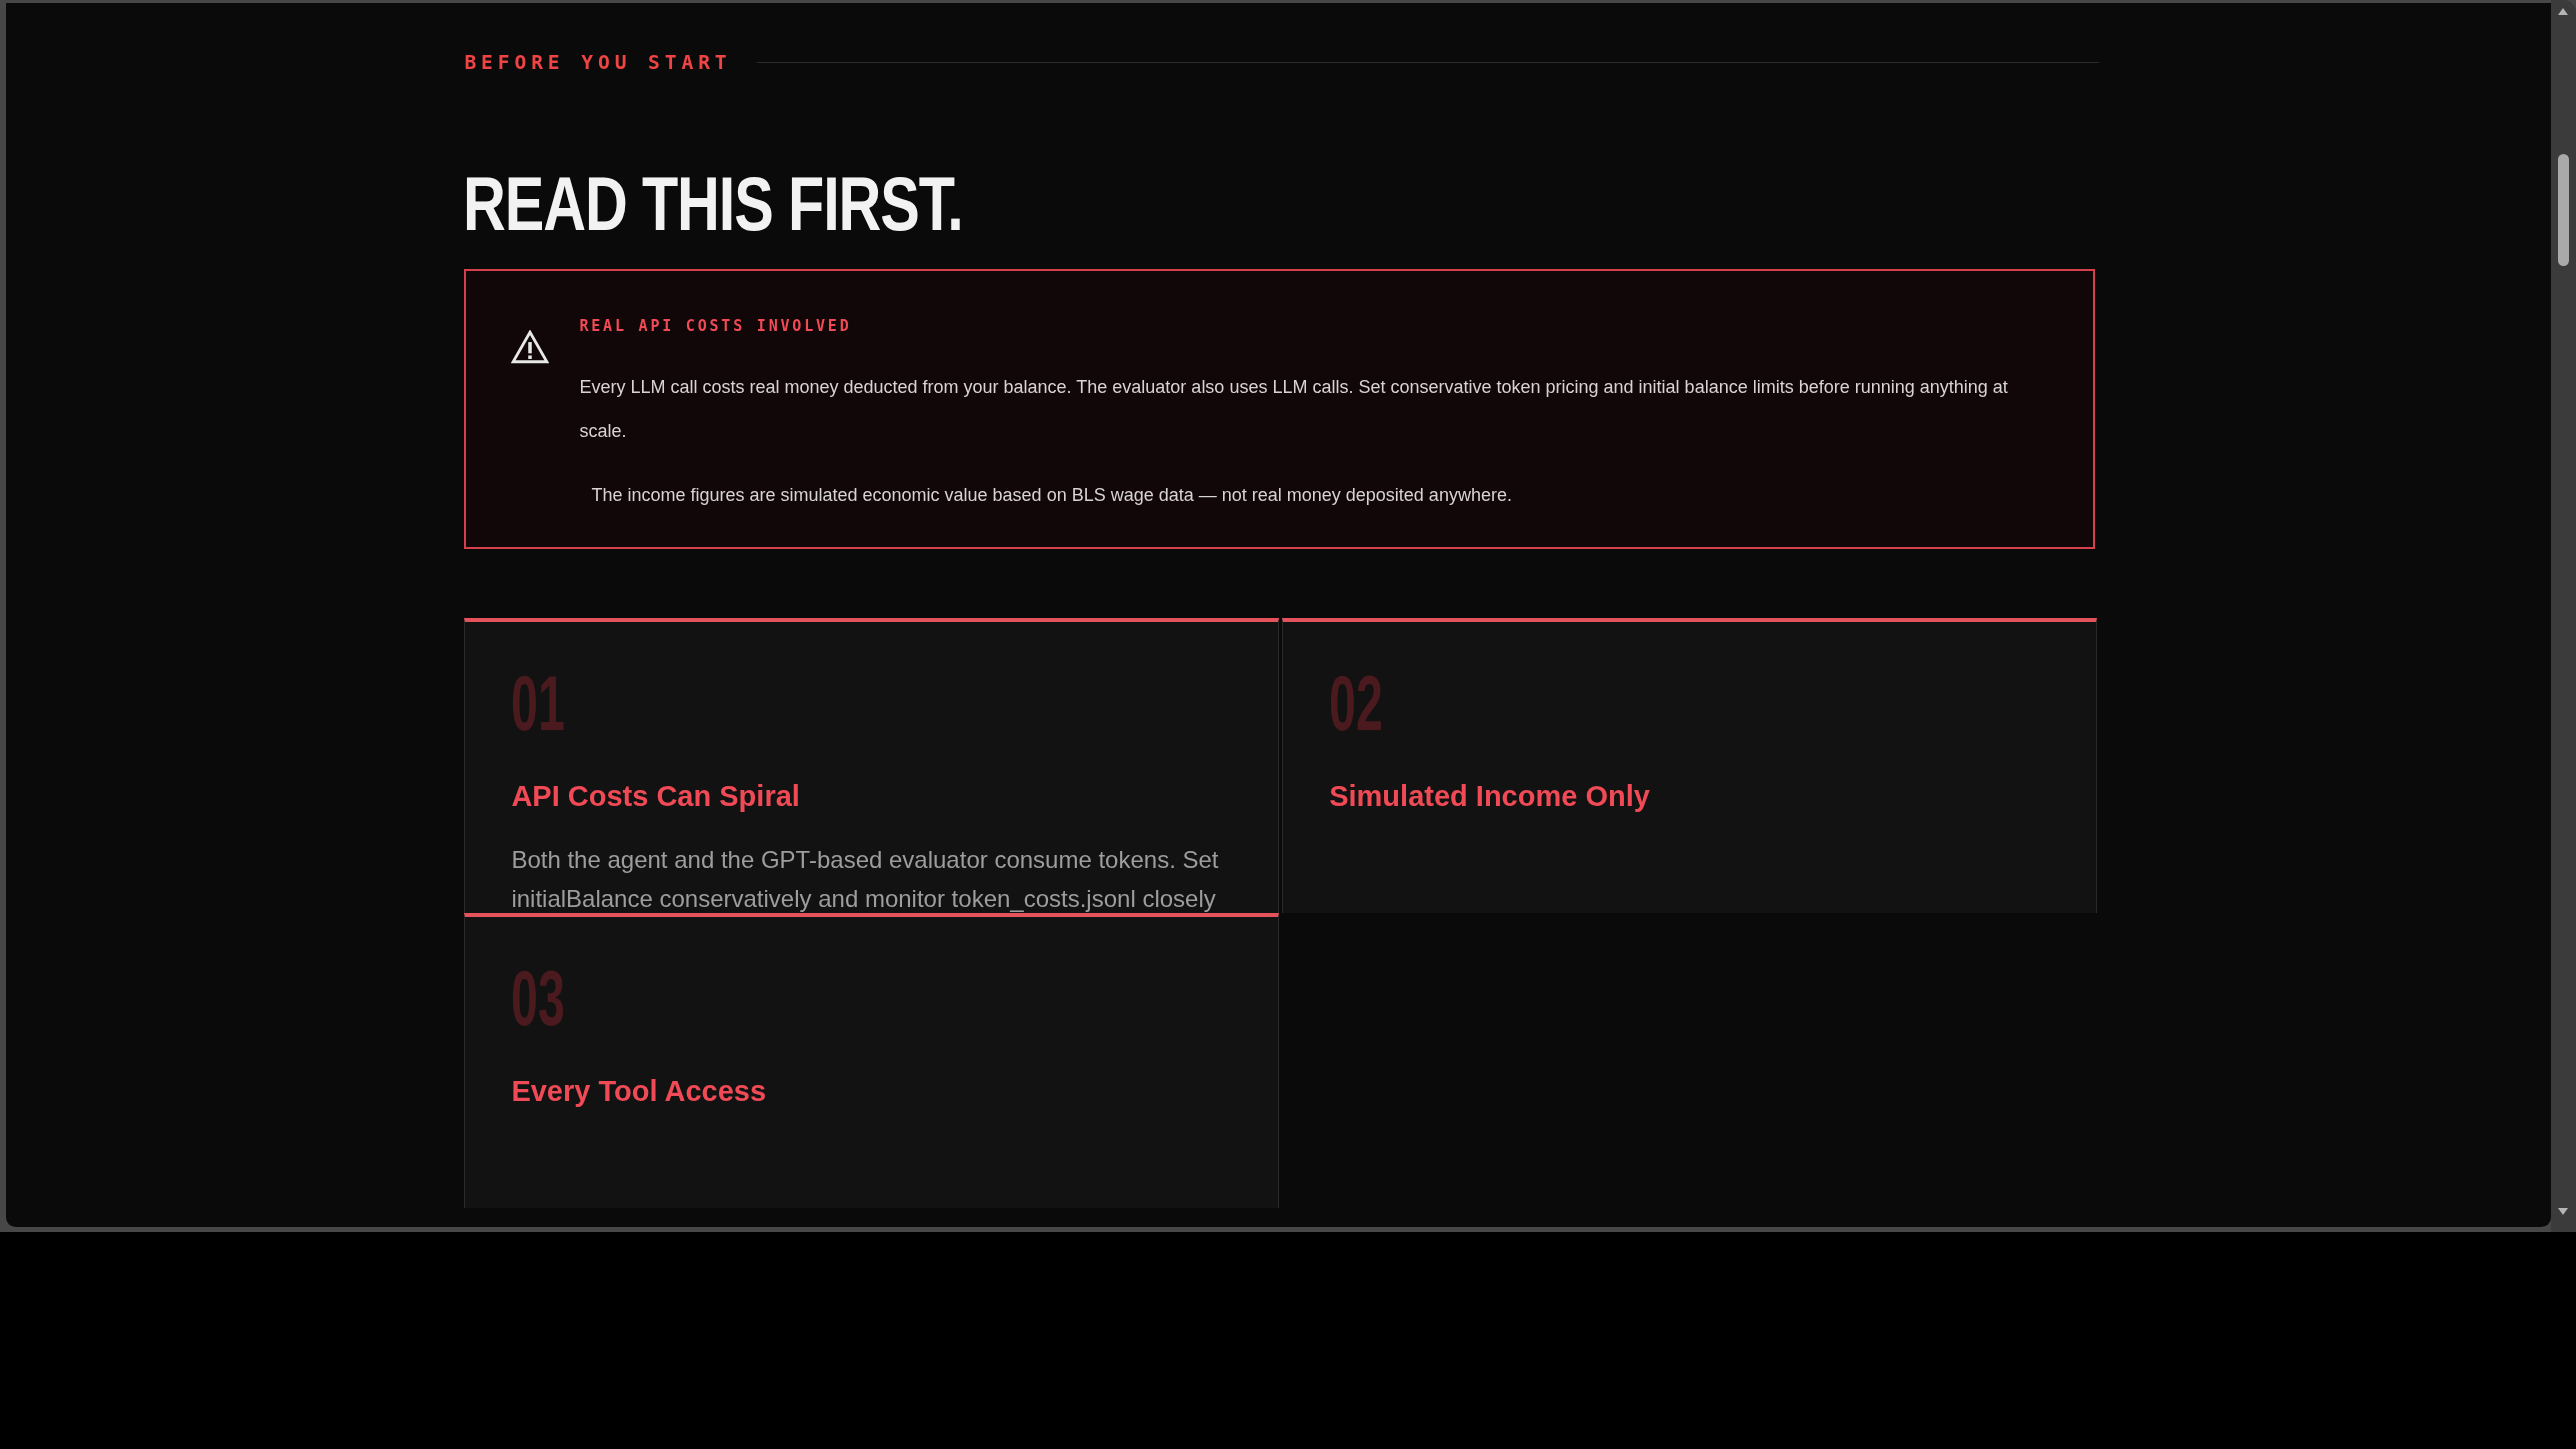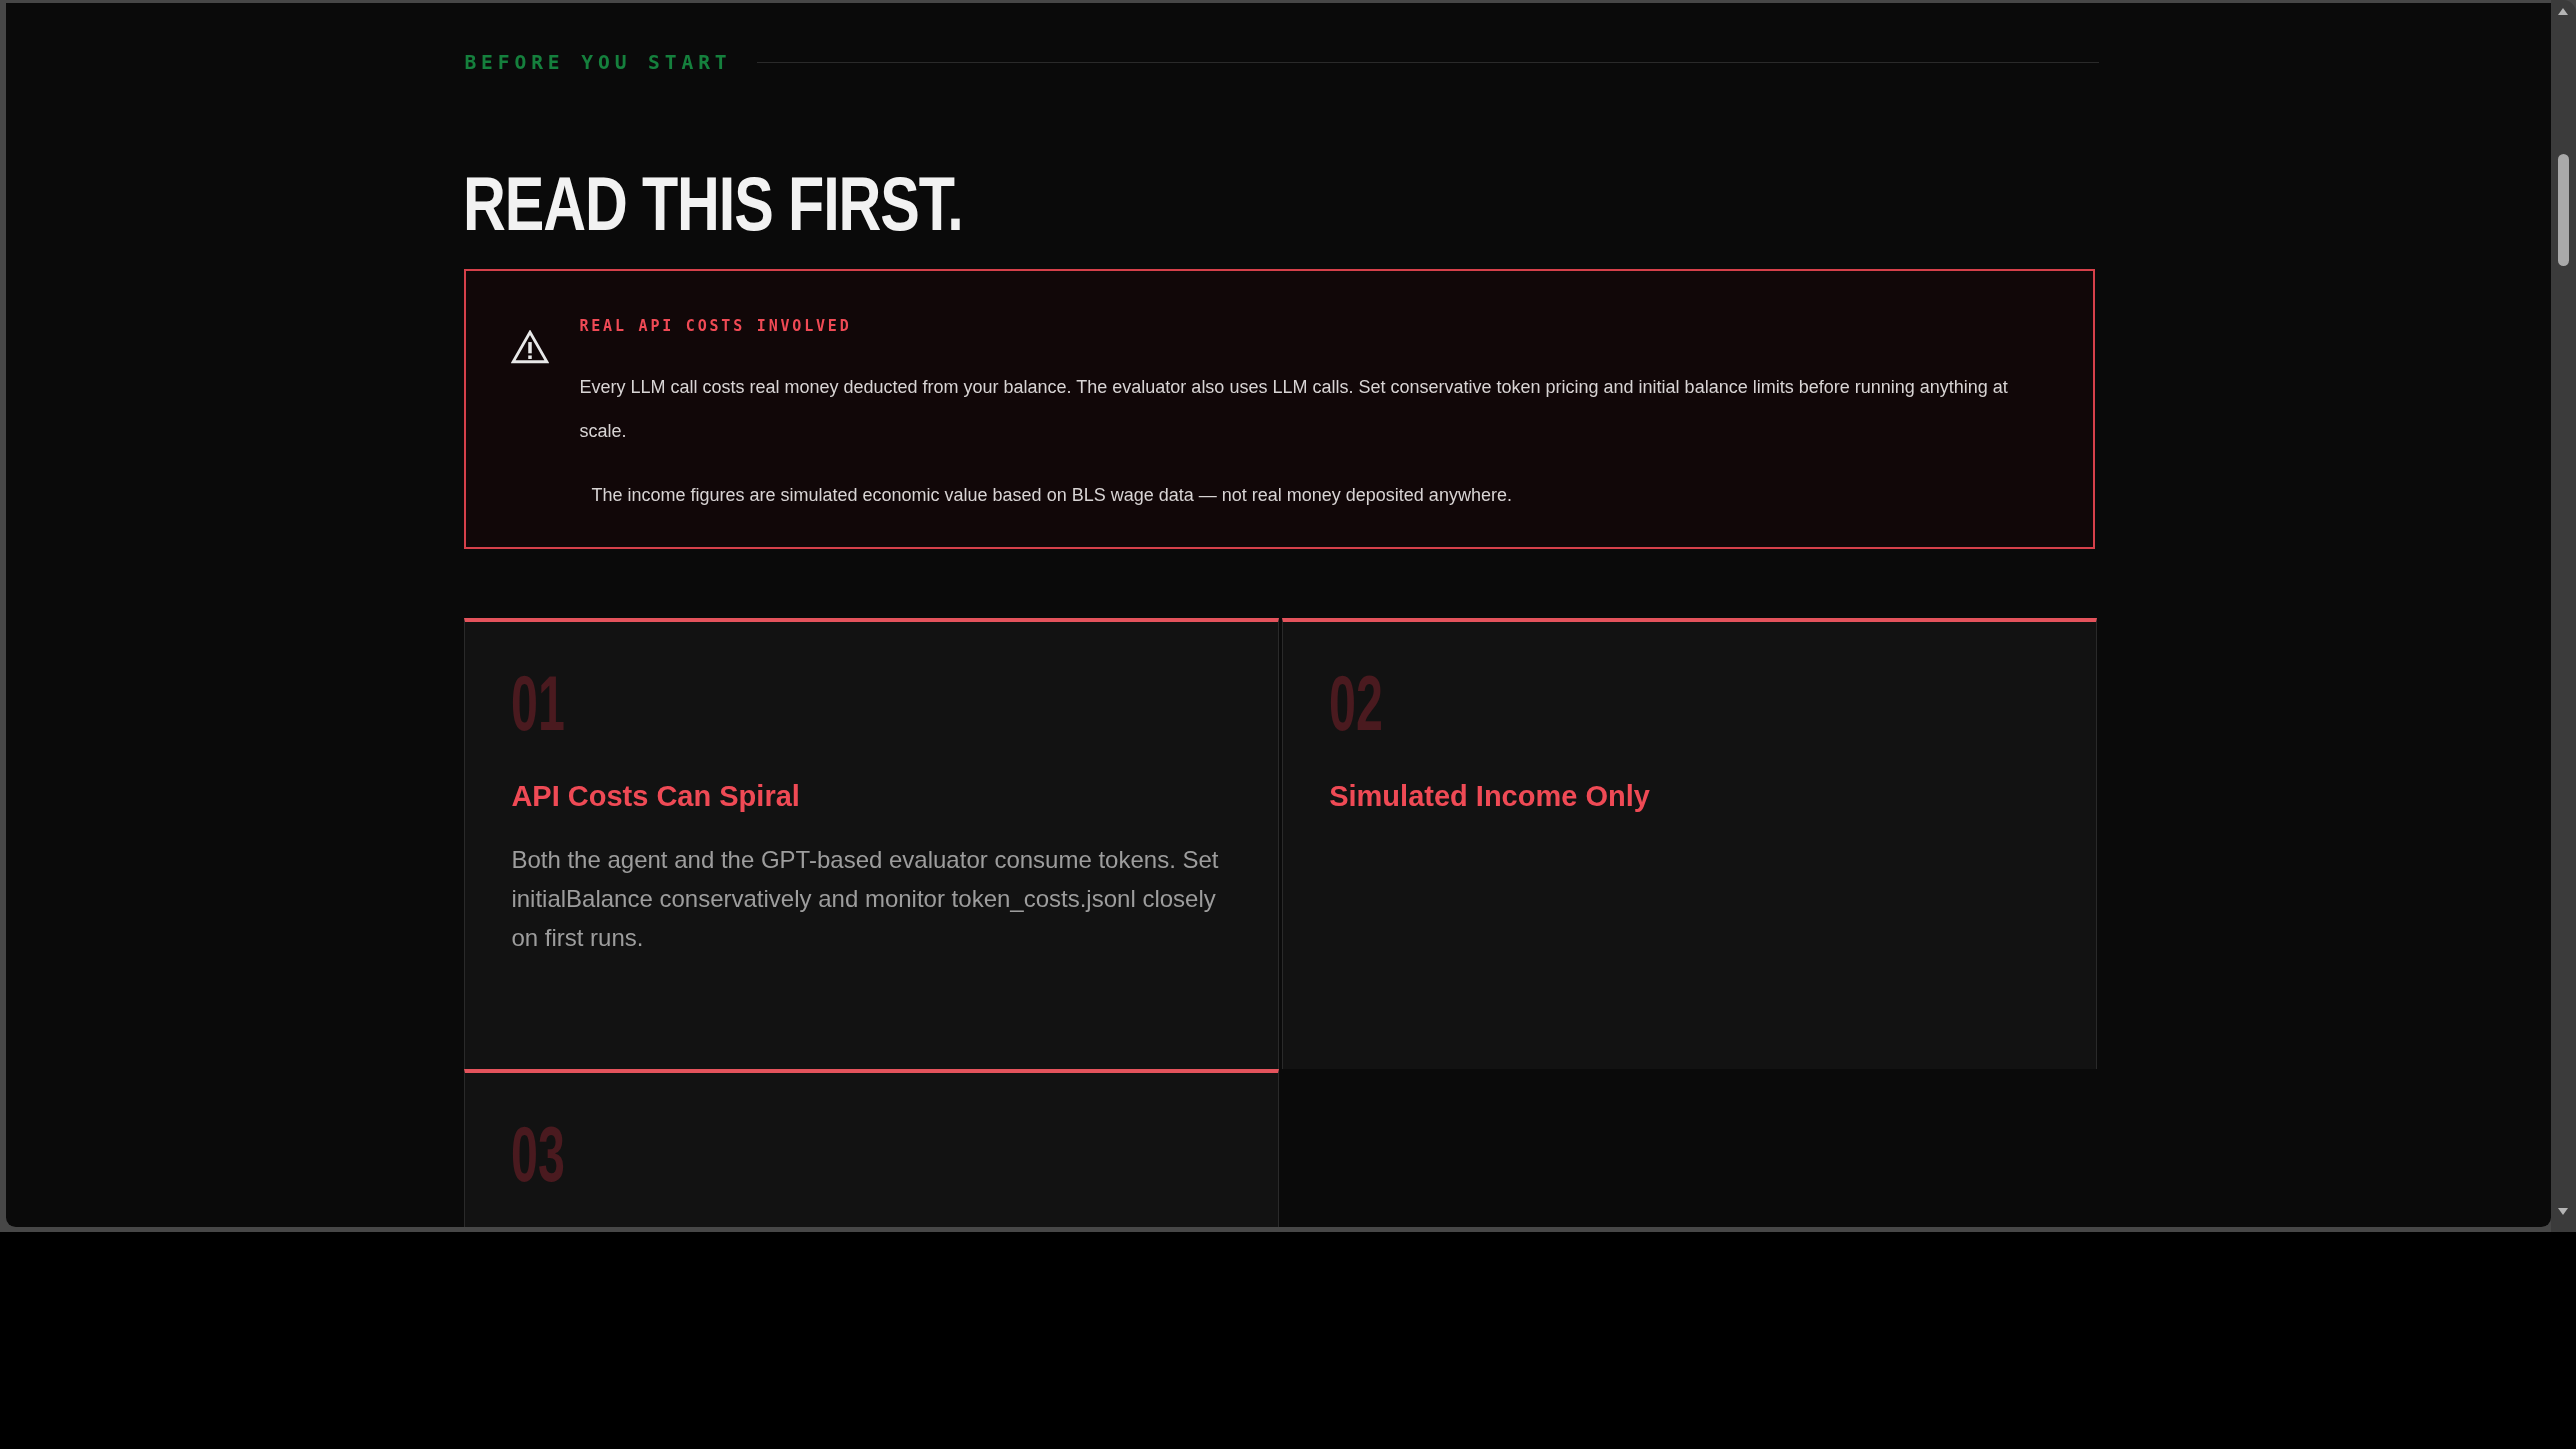--- a/index.html
+++ b/index.html
@@ -57,21 +57,21 @@
     position: absolute;
     left: 456px; top: 0;
     width: 1638px;
   }
   .eyebrow-row {
     position: absolute; top: 48px; left: 2.8px;
     display: flex; align-items: center;
     width: 1635px;
   }
   .eyebrow {
-    color: #15803d;
+    color: #ef4444;
     font-family: "DejaVu Sans Mono", "Liberation Mono", monospace;
     font-size: 19.6px;
     letter-spacing: 4.9px;
     font-weight: bold;
     white-space: nowrap;
   }
   .eyebrow-line {
     flex: 1;
     height: 1.4px;
     background: #2a2a2a;
@@ -123,21 +123,21 @@
   .grid {
     position: absolute; top: 615px; left: 2.8px;
     width: 1632px;
     display: grid;
     grid-template-columns: 815px 815px;
     column-gap: 2.8px;
     row-gap: 0;
   }
   .card {
     position: relative;
-    height: 451px;
+    height: 295px;
     background: #121212;
     border-top: 4.2px solid #e4535c;
     border-left: 1.4px solid #2a2a2a;
     border-right: 1.4px solid #2a2a2a;
     box-sizing: border-box;
   }
   .card-num {
     position: absolute; left: 46px; top: 42px;
     color: #4a1a1f;
     font-family: "Liberation Sans", "DejaVu Sans", sans-serif;

